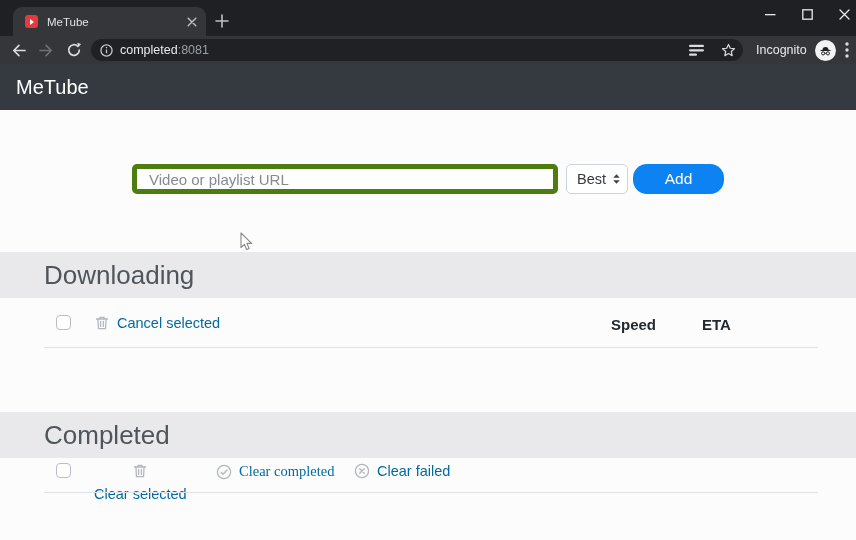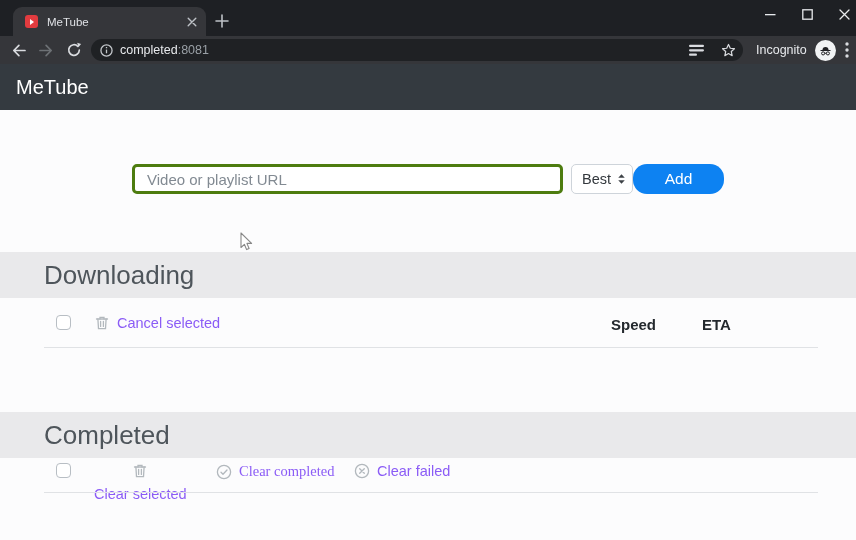--- a/index.html
+++ b/index.html
@@ -38,42 +38,42 @@
   .incog-avatar{margin-left:8px;width:21px;height:21px;border-radius:50%;background:#f1f3f4;
                 display:flex;align-items:center;justify-content:center;}
   .menu-dots{margin-left:9px;display:flex;}
 
   
   .app-navbar{position:absolute;top:64px;left:0;width:100%;height:46px;background:#343a40;}
   .brand{position:absolute;left:16px;top:50%;transform:translateY(-50%);
          color:#fff;font-size:20px;font-weight:400;}
 
   .form-row{position:absolute;top:164px;left:132px;width:592px;height:30px;display:flex;}
-  .url-input{flex:1;height:30px;box-sizing:border-box;border:3px solid #4d7c0f;border-radius:5px;
+  .url-input{flex:1;height:30px;box-sizing:border-box;border:5px solid #4d7c0f;border-radius:5px;
              padding:0 12px;font-size:15px;color:#495057;background:#fff;outline:none;
              font-family:"Liberation Sans",sans-serif;}
   .url-input::placeholder{color:#828a92;}
   .quality-select{width:62px;margin-left:8px;box-sizing:border-box;border:1px solid #ced4da;
                   border-radius:5px;background:#fff;display:flex;align-items:center;
                   justify-content:space-between;padding:0 6px 0 10px;font-size:14.5px;color:#33383d;cursor:default;}
-  .add-btn{width:91px;background:#0d82f2;border:none;border-radius:14px;
+  .add-btn{width:91px;margin-left:5px;background:#0d82f2;border:none;border-radius:14px;
            color:#fff;font-size:15.5px;font-family:"Liberation Sans",sans-serif;cursor:pointer;}
 
   .band{position:absolute;left:0;width:100%;height:46px;background:#e9e9eb;}
   .band.dl{top:252px;}
   .band.done{top:412px;}
   .band h3{margin:0;padding-left:44px;line-height:46px;font-size:26px;font-weight:400;color:#4e555b;}
 
   .row{position:absolute;left:0;width:100%;height:18px;}
   .row.dl{top:315px;}
   .row.done{top:463px;}
   .checkbox{position:absolute;left:56px;top:0;width:15px;height:15px;box-sizing:border-box;
             border:1.5px solid #b8bec4;border-radius:4px;background:#fff;}
   .action{position:absolute;top:0;display:flex;align-items:center;gap:7px;
-          color:#8b5cf6;font-size:14.5px;white-space:nowrap;cursor:default;}
+          color:#0369a1;font-size:14.5px;white-space:nowrap;cursor:default;}
   .col-head{position:absolute;top:1px;font-weight:700;font-size:15px;color:#24292e;}
   .divider{position:absolute;left:44px;right:46px;border-top:1px solid #e0e2e5;}
   .divider.d1{top:347px;}
   .divider.d2{top:492px;}
 
   .cursor{position:absolute;left:240px;top:232px;pointer-events:none;}
 </style>
 </head>
 <body>
 

